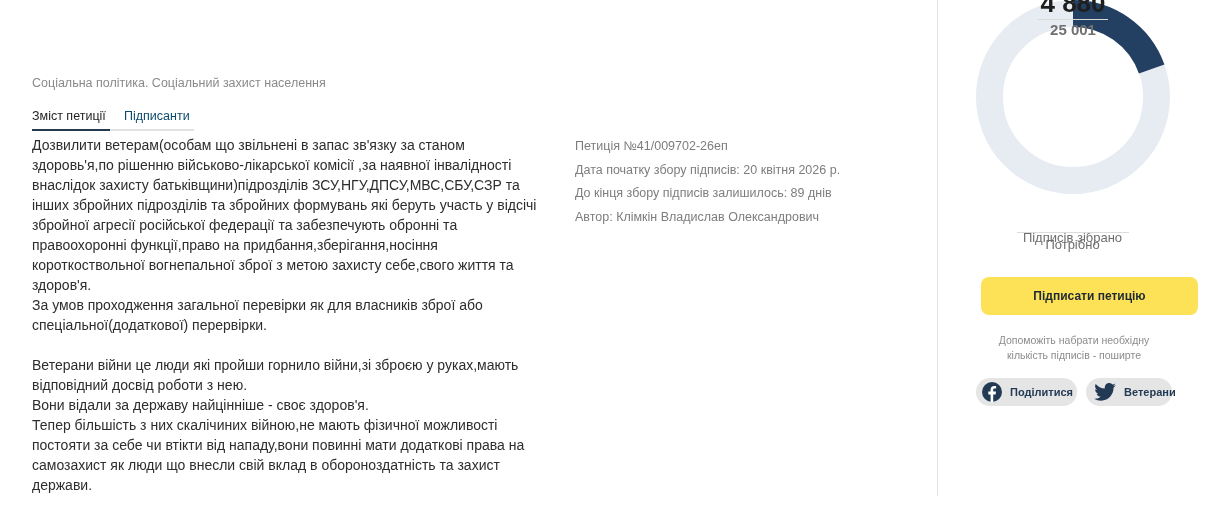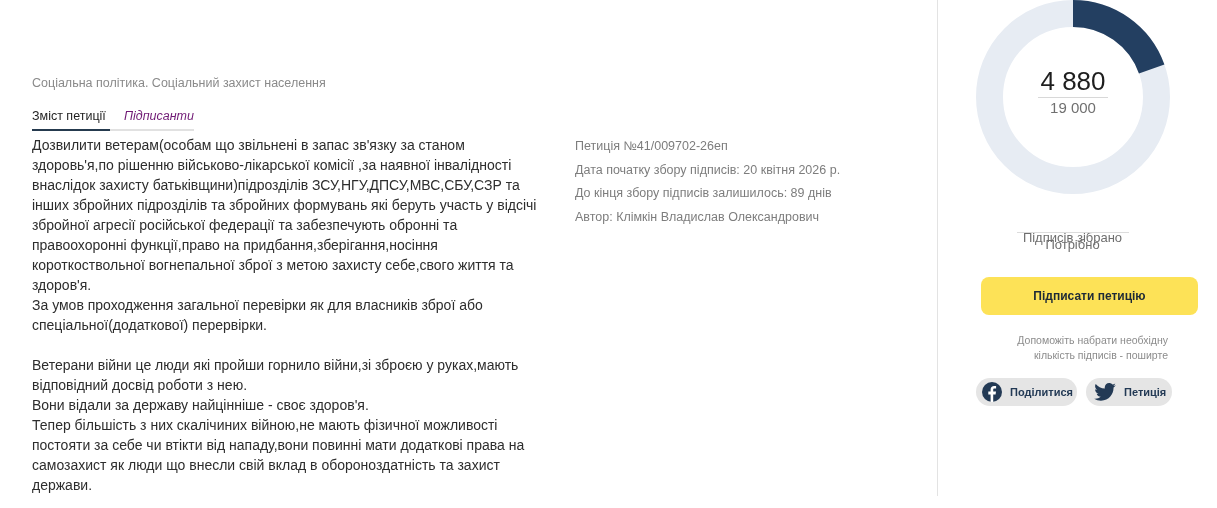--- a/index.html
+++ b/index.html
@@ -31,21 +31,21 @@
   .tab {
     font-family: "Liberation Sans", sans-serif;
     font-size: 12.5px; line-height: 20px; padding: 0 0 3px 0; cursor: pointer;
     position: relative;
   }
   .tab.active { color: #1f1f1f; width: 78px; }
   .tab.active::after {
     content: ""; position: absolute; left: 0; right: 0; bottom: -2px; height: 2px;
     background: #253a4e;
   }
-  .tab.inactive { color: #701a75; padding-left: 14px; font-style: italic; }
+  .tab.inactive { color: #0c4a6e; padding-left: 14px; }
 
   .body-text {
     position: absolute; left: 32px; top: 135px; width: 510px;
     font-family: "Liberation Sans", sans-serif;
     font-size: 14px; line-height: 20px; color: #2d2d2d;
     white-space: pre-line;
   }
 
   .meta {
     position: absolute; left: 575px; top: 135px; width: 320px;
@@ -56,21 +56,21 @@
   .divider {
     position: absolute; left: 937px; top: 0; width: 1px; height: 496px;
     background: #e3e3e3;
   }
 
   
   .ring-wrap { position: absolute; left: 976px; top: 0px; width: 194px; height: 194px; }
   .ring-wrap svg { position: absolute; left: 0; top: 0; }
   .ring-center {
     position: absolute; left: 0; top: 0; width: 194px; height: 194px;
-    display: flex; flex-direction: column; align-items: center; justify-content: center;
+    display: flex; flex-direction: column; align-items: center;  font-weight: bold;
   }
   .count {
     font-family: "Liberation Sans", sans-serif;
     font-size: 26px; line-height: 30px; color: #1e1e1e; margin-top: -12px;
   }
   .count-sep { width: 70px; height: 1px; background: #d8d8d8; margin: 1px 0 1px; }
   .goal {
     font-family: "Liberation Sans", sans-serif;
     font-size: 15px; line-height: 18px; color: #707070;
   }
@@ -85,21 +85,21 @@
   .label-needed { top: 237px; }
 
   .sign-btn {
     position: absolute; left: 981px; top: 277px; width: 217px; height: 38px;
     background: #fde257; border-radius: 8px; border: none;
     font-family: "Liberation Sans", sans-serif;
     font-size: 12px; font-weight: 700; color: #1e2a36;
     display: flex; align-items: center; justify-content: center; cursor: pointer;
   }
   .help-text {
-    position: absolute; left: 980px; top: 333px; width: 188px; text-align: right;
+    position: absolute; left: 980px; top: 333px; width: 188px; text-align: center;
     font-family: "Liberation Sans", sans-serif;
     font-size: 10.5px; line-height: 15px; color: #8c8c8c;
   }
   .share {
     position: absolute; top: 378px; height: 28px; border-radius: 14px;
     background: #e5e5e5; display: flex; align-items: center; gap: 8px;
     padding: 0 10px 0 6px; cursor: pointer;
     font-family: "Liberation Sans", sans-serif;
     font-size: 11px; font-weight: 700; color: #233a55;
   }
@@ -137,21 +137,21 @@
   <div class="divider"></div>
 
   <div class="ring-wrap">
     <svg width="194" height="194" viewBox="0 0 194 194">
       <circle cx="97" cy="97" r="83.5" fill="none" stroke="#e7ecf3" stroke-width="27"></circle>
       <circle id="ring-fill" cx="97" cy="97" r="83.5" fill="none" stroke="#233f61" stroke-width="27" transform="rotate(-90 97 97)" stroke-dasharray="102.41089395878153 524.6459731494955"></circle>
     </svg>
     <div class="ring-center">
       <div class="count">4 880</div>
       <div class="count-sep"></div>
-      <div class="goal">19 000</div>
+      <div class="goal">25 001</div>
     </div>
   </div>
 
   <div class="label-collected">Підписів зібрано</div>
   <div class="label-sep"></div>
   <div class="label-needed">Потрібно</div>
 
   <button class="sign-btn">Підписати петицію</button>
 
   <div class="help-text">Допоможіть набрати необхідну кількість підписів - поширте</div>
@@ -161,16 +161,16 @@
       <circle cx="10" cy="10" r="10" fill="#233a55"></circle>
       <path d="M11.2 20 V12.4 H13.6 L14 9.6 H11.2 V7.9 C11.2 7.1 11.5 6.6 12.6 6.6 H14.1 V4.1 C13.8 4.1 13 4 12.1 4 C10 4 8.6 5.3 8.6 7.6 V9.6 H6.3 V12.4 H8.6 V20 Z" fill="#ffffff"></path>
     </svg>
     <span>Поділитися</span>
   </div>
 
   <div class="share tw">
     <svg width="22" height="18" viewBox="0 0 24 20">
       <path fill="#233a55" d="M24 2.4c-.9.4-1.8.6-2.8.8 1-.6 1.8-1.6 2.2-2.7-1 .6-2 1-3.1 1.2C19.3.7 18 .1 16.6.1c-2.7 0-4.9 2.2-4.9 4.9 0 .4 0 .8.1 1.1C7.7 5.9 4.1 4 1.7 1 1.2 1.7 1 2.6 1 3.5c0 1.7.9 3.2 2.2 4.1-.8 0-1.6-.2-2.2-.6v.1c0 2.4 1.7 4.4 3.9 4.8-.4.1-.8.2-1.3.2-.3 0-.6 0-.9-.1.6 2 2.4 3.4 4.6 3.4-1.7 1.3-3.8 2.1-6.1 2.1-.4 0-.8 0-1.2-.1 2.2 1.4 4.8 2.2 7.5 2.2 9.1 0 14-7.5 14-14v-.6c1-.7 1.8-1.6 2.5-2.6z"></path>
     </svg>
-    <span>Петиція</span>
+    <span>Ветерани</span>
   </div>
 
 </div>
 
 </body></html>

